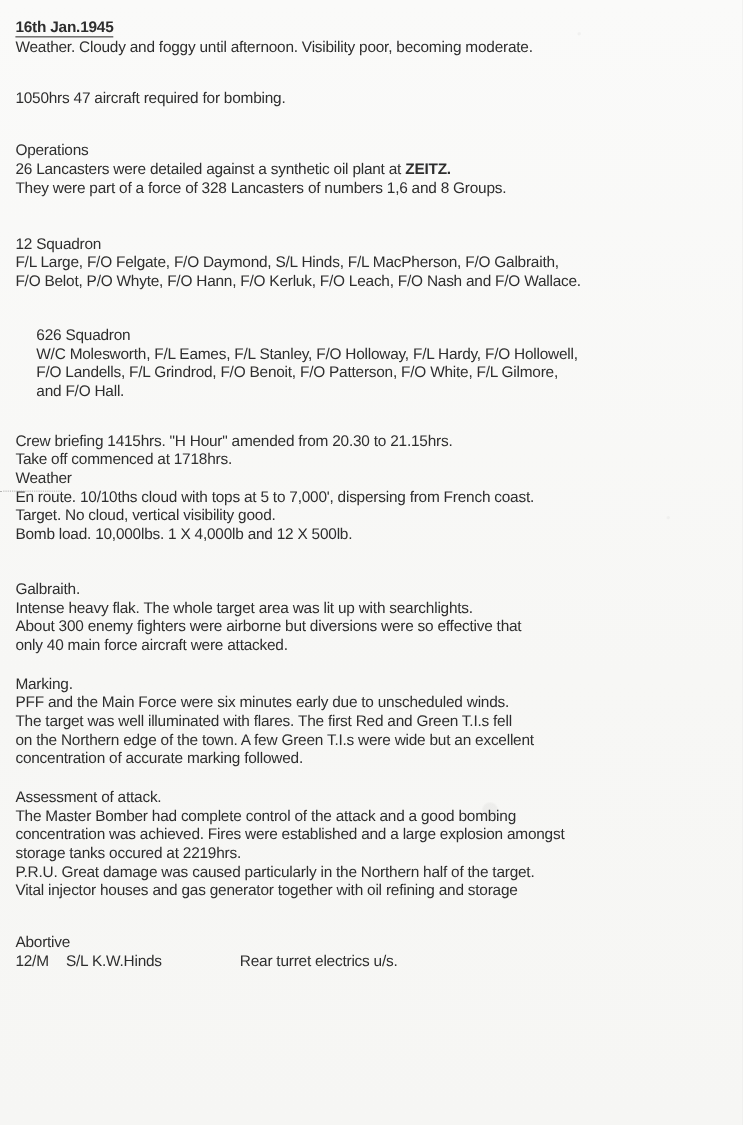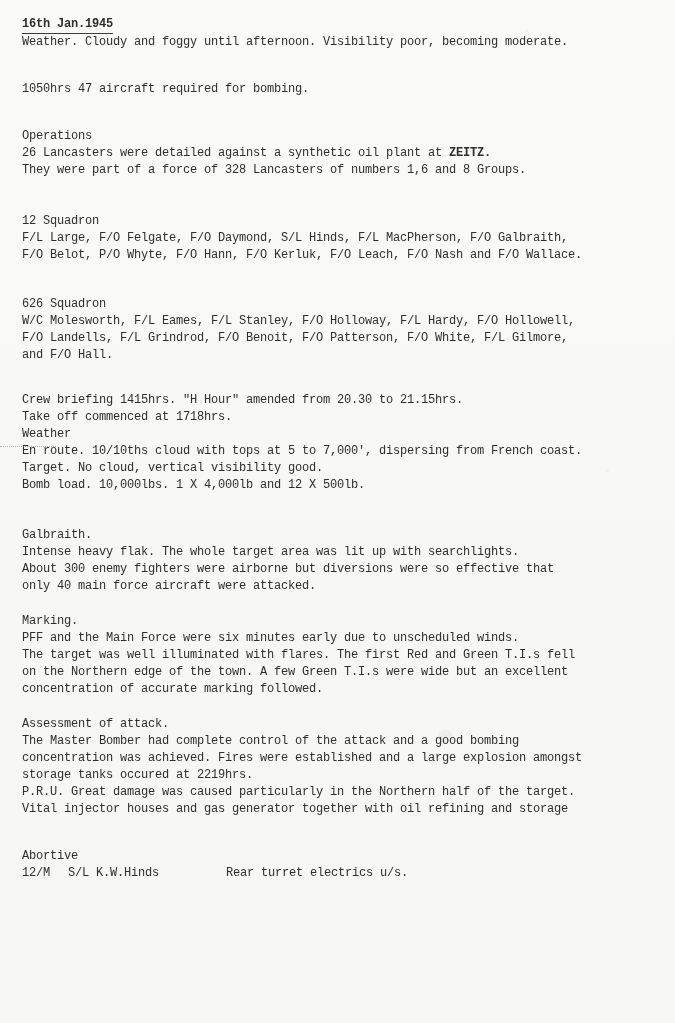--- a/index.html
+++ b/index.html
@@ -5,50 +5,50 @@
   html, body {
     margin: 0;
     padding: 0;
     background: #e9e9e7;
   }
   .page {
     position: relative;
     width: 675px;
     height: 1023px;
     box-sizing: border-box;
-    padding: 16px 20px 0 22px;
+    padding: 16px 20px 0 14px;
     background-color: #f8f8f6;
     background-image:
       radial-gradient(circle at 78% 3%, rgba(0,0,0,0.035) 0 1px, transparent 2px),
       radial-gradient(circle at 30% 15%, rgba(0,0,0,0.03) 0 1px, transparent 2px),
       radial-gradient(circle at 90% 46%, rgba(0,0,0,0.03) 0 1px, transparent 2px),
       radial-gradient(circle at 12% 64%, rgba(0,0,0,0.025) 0 1px, transparent 2px),
       radial-gradient(circle at 66% 72%, rgba(0,0,0,0.04) 0 6px, transparent 8px),
       linear-gradient(180deg, #fafaf9 0%, #f7f7f5 60%, #f6f6f4 100%);
     overflow: hidden;
-    font-family: Liberation Mono, monospace;
-    font-size: 12px;
+    font-family: Liberation Sans, sans-serif;
+    font-size: 14px;
     line-height: 17px;
     color: #2e2e2e;
     letter-spacing: -0.2px;
   }
   .line { white-space: pre; }
   .date-underline {
     display: inline-block;
     font-weight: bold;
     border-bottom: 1.5px solid #3a3a3a;
     padding-bottom: 0px;
   }
   .bold { font-weight: bold; }
   section { margin: 0; }
   .mt28 { margin-top: 28px; }
   .mt29 { margin-top: 18px; }
   .mt30 { margin-top: 30px; }
   .mt31 { }
-  .mt32 { margin-top: 32px; }
+  .mt32 { margin-top: 32px; margin-left: 19px; }
   .mt33 { margin-top: 33px; }
   .mt34 { margin-top: 34px; }
   .abortive-row { display: flex; }
   .col-aircraft { width: 46px; flex: none; }
   .col-pilot { width: 158px; flex: none; }
   .col-reason { flex: none; }
   .scan-artifact {
     position: absolute;
     left: 0;
     top: 446px;

